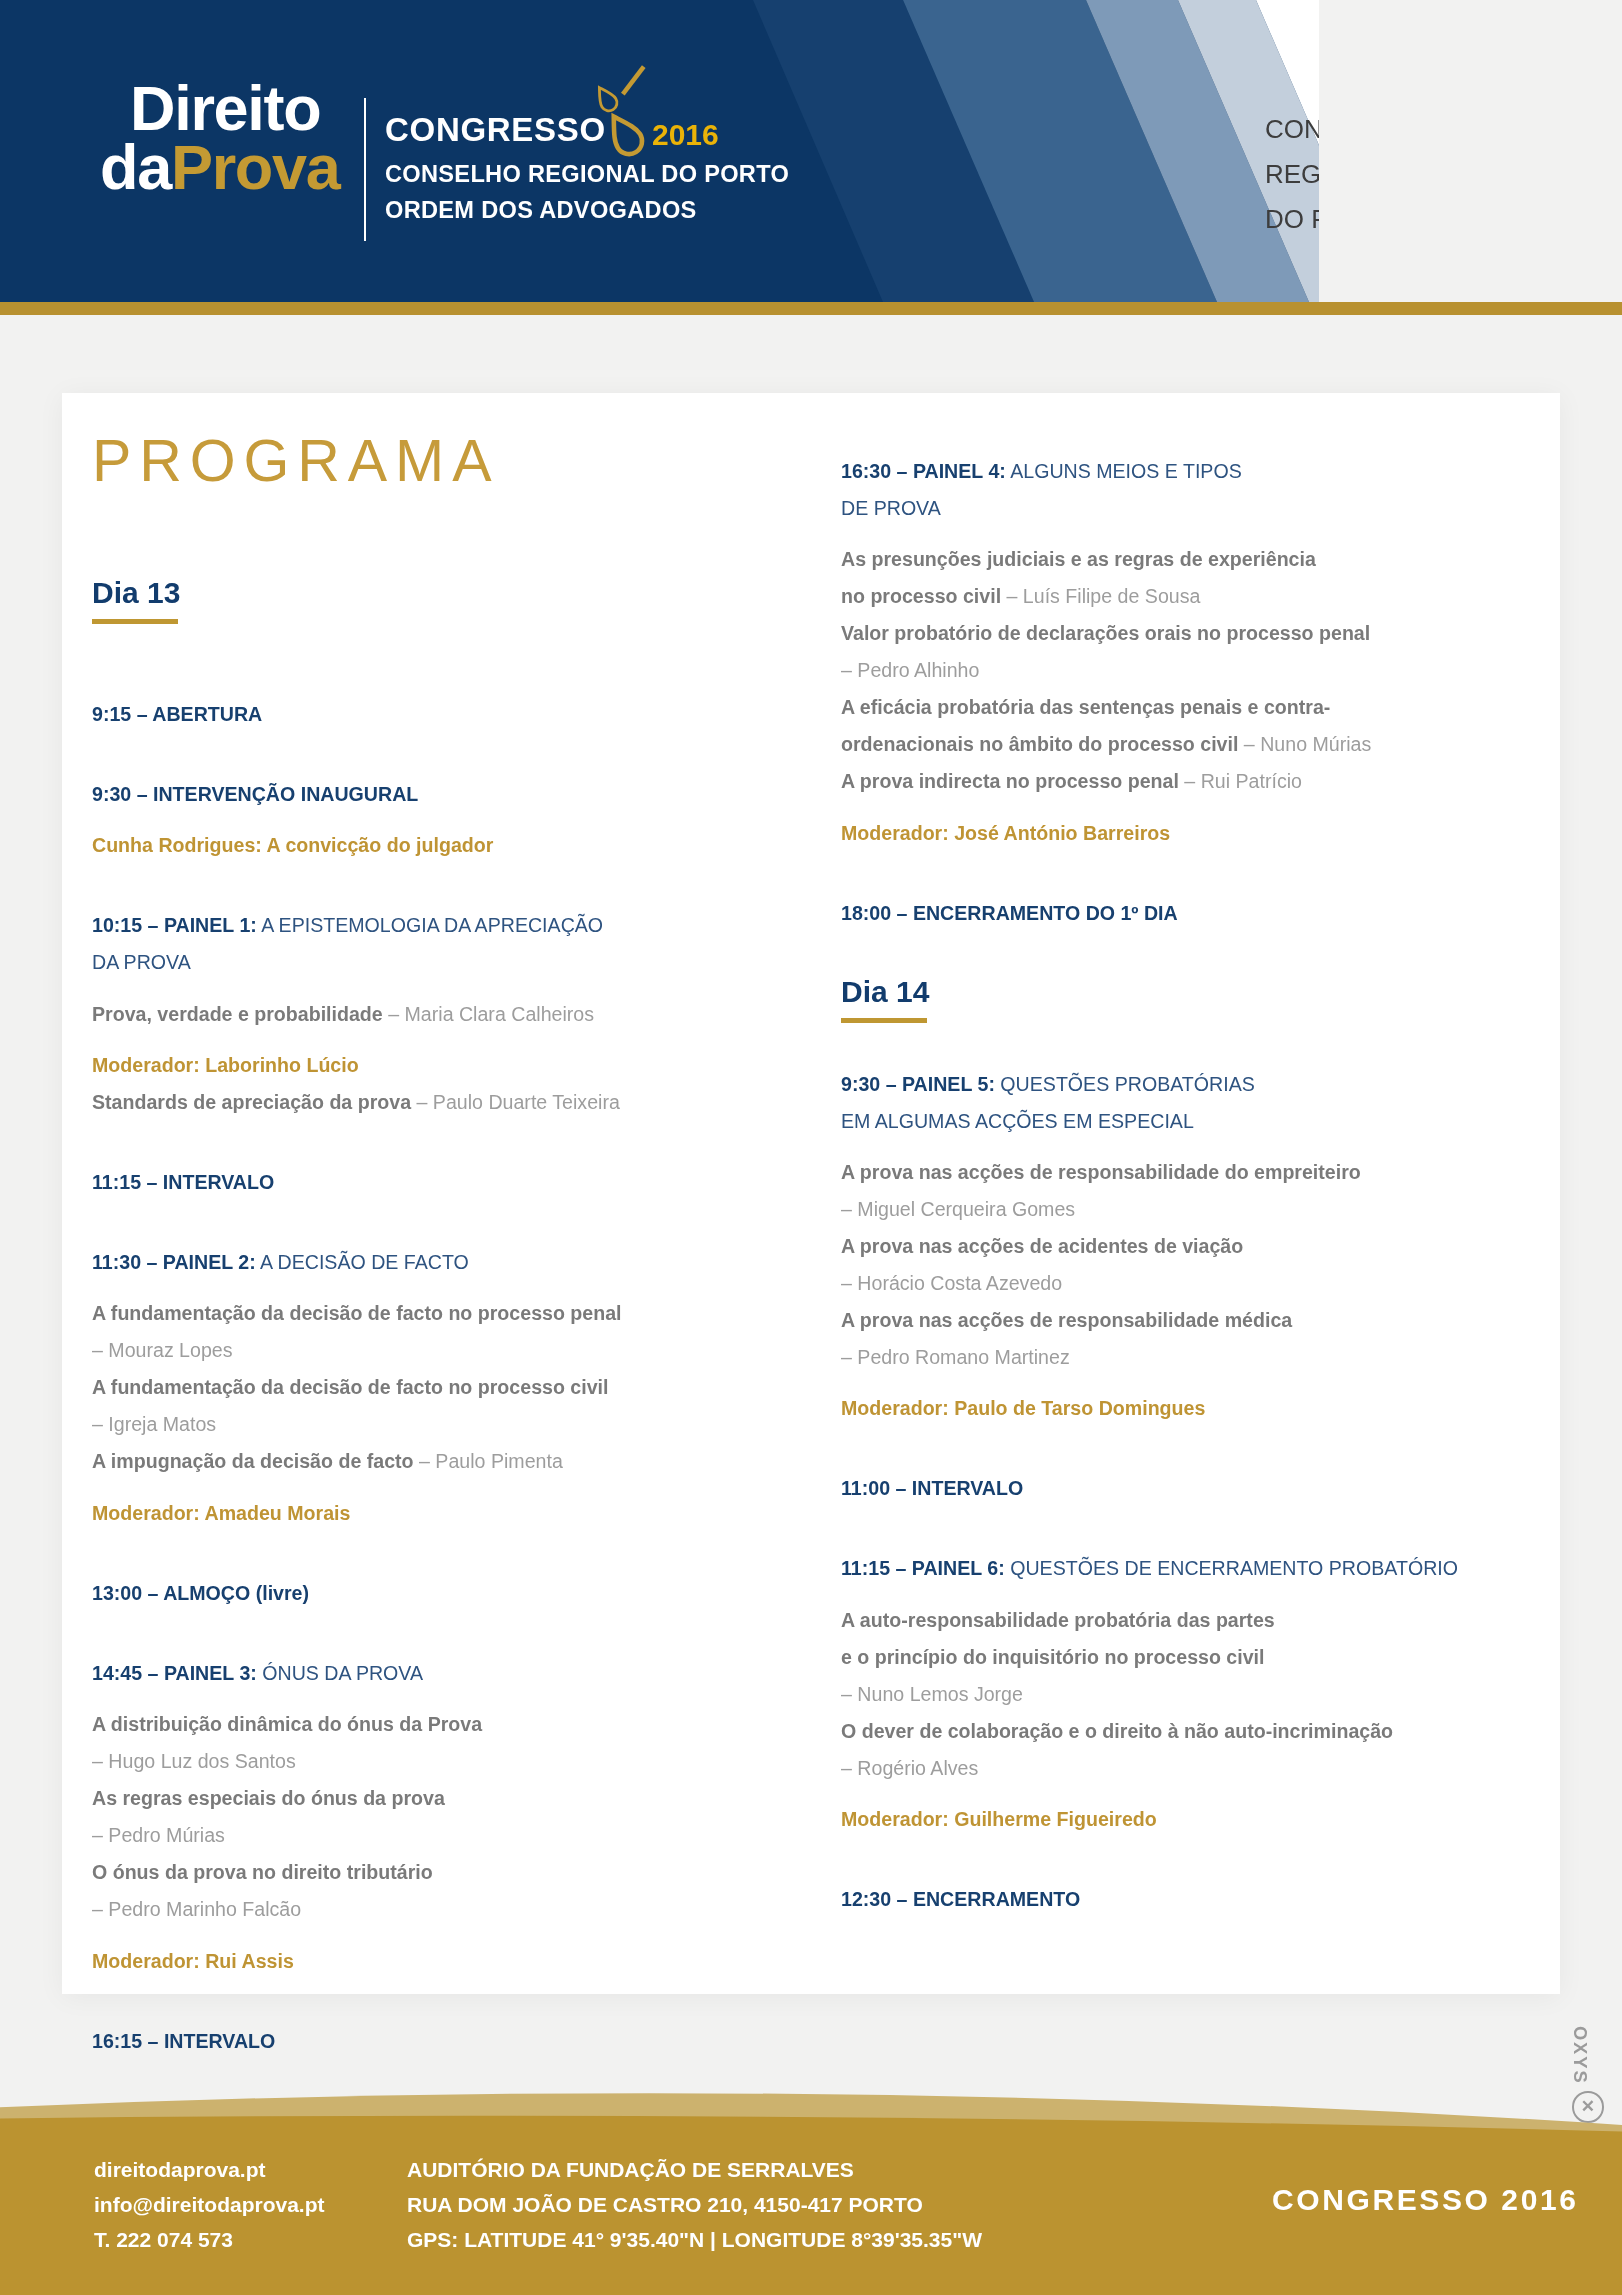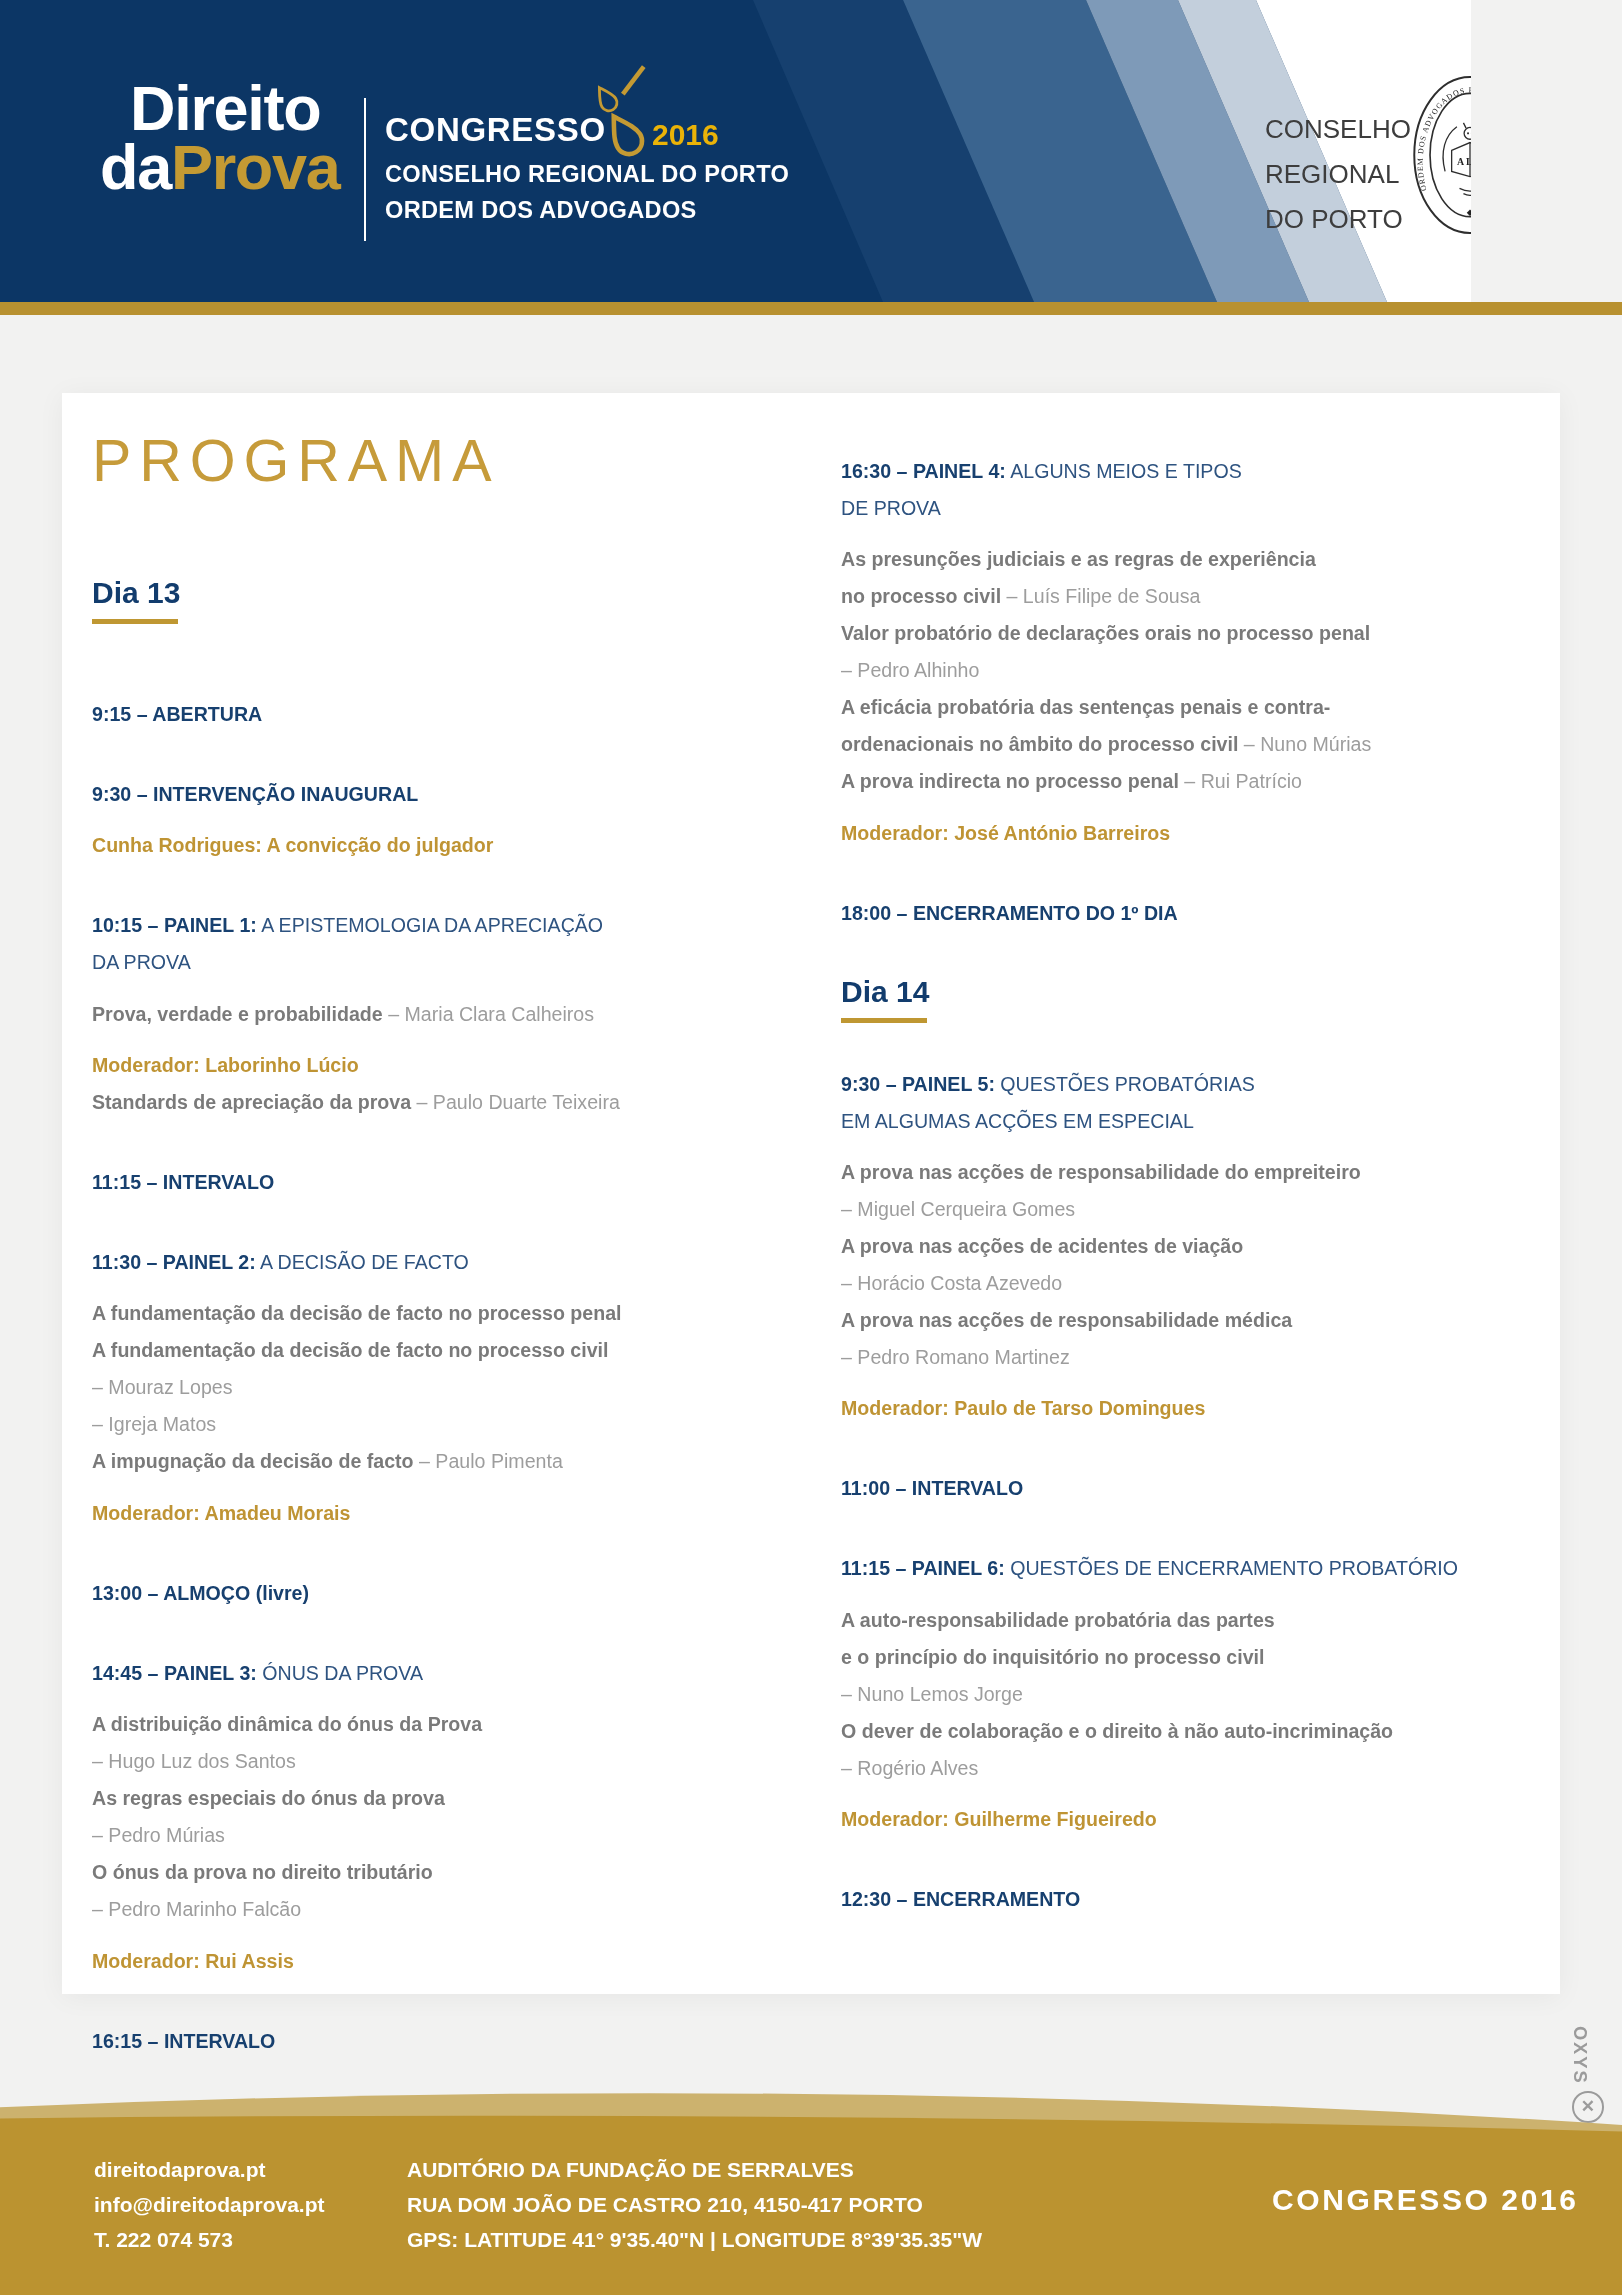--- a/index.html
+++ b/index.html
@@ -1,20 +1,20 @@
 <!DOCTYPE html>
 <html style="font-size:10.5px"><head>
 <meta charset="utf-8">
 <style>
   html,body{margin:0;padding:0;background:#e6e6e5;}
   .page{position:relative;width:1623px;height:2295px;background:#f2f2f1;overflow:hidden;
         font-family:"Liberation Sans",sans-serif;}
 
   
-  .header{position:absolute;top:0;left:0;width:1471px;height:302px;background:#0c3665;overflow:hidden;}
+  .header{position:absolute;top:0;left:0;width:1319px;height:302px;background:#0c3665;overflow:hidden;}
   .band{position:absolute;top:0;left:0;width:1623px;height:302px;}
   .band.b0{background:#16406f;clip-path:polygon(753px 0,903px 0,1034px 302px,883px 302px);}
   .band.b1{background:#3a648f;clip-path:polygon(903px 0,1086px 0,1217px 302px,1034px 302px);}
   .band.b2{background:#7e9ab8;clip-path:polygon(1086px 0,1178px 0,1309px 302px,1217px 302px);}
   .band.b3{background:#c3cfdc;clip-path:polygon(1178px 0,1256px 0,1387px 302px,1309px 302px);}
   .band.b4{background:#ffffff;clip-path:polygon(1256px 0,1623px 0,1623px 302px,1387px 302px);}
   .goldbar{position:absolute;top:302px;left:0;width:1623px;height:13px;background:#b89130;}
 
   .logo{position:absolute;left:130px;top:77px;color:#fff;font-weight:700;letter-spacing:-1.3px;line-height:1;}
   .logo .l1{font-size:63px;}
@@ -146,22 +146,22 @@
     <div class="ln time mt50"><span class="b">9:30 – INTERVENÇÃO INAUGURAL</span><span class="r"></span></div>
     <div class="ln gold mt22"><span class="b">Cunha Rodrigues: A convicção do julgador</span><span class="r"></span></div>
     <div class="ln time mt50"><span class="b">10:15 – PAINEL 1:</span><span class="r"> A EPISTEMOLOGIA DA APRECIAÇÃO</span></div>
     <div class="ln time"><span class="b"></span><span class="r">DA PROVA</span></div>
     <div class="ln gray mt22"><span class="b">Prova, verdade e probabilidade</span><span class="r"> – Maria Clara Calheiros</span></div>
     <div class="ln gold mt22"><span class="b">Moderador: Laborinho Lúcio</span><span class="r"></span></div>
     <div class="ln gray"><span class="b">Standards de apreciação da prova</span><span class="r"> – Paulo Duarte Teixeira</span></div>
     <div class="ln time mt50"><span class="b">11:15 – INTERVALO</span><span class="r"></span></div>
     <div class="ln time mt50"><span class="b">11:30 – PAINEL 2:</span><span class="r"> A DECISÃO DE FACTO</span></div>
     <div class="ln gray mt22"><span class="b">A fundamentação da decisão de facto no processo penal</span><span class="r"></span></div>
+    <div class="ln gray"><span class="b"></span><span class="r">– Mouraz Lopes</span></div>
     <div class="ln gray"><span class="b">A fundamentação da decisão de facto no processo civil</span><span class="r"></span></div>
-    <div class="ln gray"><span class="b"></span><span class="r">– Mouraz Lopes</span></div>
     <div class="ln gray"><span class="b"></span><span class="r">– Igreja Matos</span></div>
     <div class="ln gray"><span class="b">A impugnação da decisão de facto</span><span class="r"> – Paulo Pimenta</span></div>
     <div class="ln gold mt22"><span class="b">Moderador: Amadeu Morais</span><span class="r"></span></div>
     <div class="ln time mt50"><span class="b">13:00 – ALMOÇO (livre)</span><span class="r"></span></div>
     <div class="ln time mt50"><span class="b">14:45 – PAINEL 3:</span><span class="r"> ÓNUS DA PROVA</span></div>
     <div class="ln gray mt22"><span class="b">A distribuição dinâmica do ónus da Prova</span><span class="r"></span></div>
     <div class="ln gray"><span class="b"></span><span class="r">– Hugo Luz dos Santos</span></div>
     <div class="ln gray"><span class="b">As regras especiais do ónus da prova</span><span class="r"></span></div>
     <div class="ln gray"><span class="b"></span><span class="r">– Pedro Múrias</span></div>
     <div class="ln gray"><span class="b">O ónus da prova no direito tributário</span><span class="r"></span></div>

